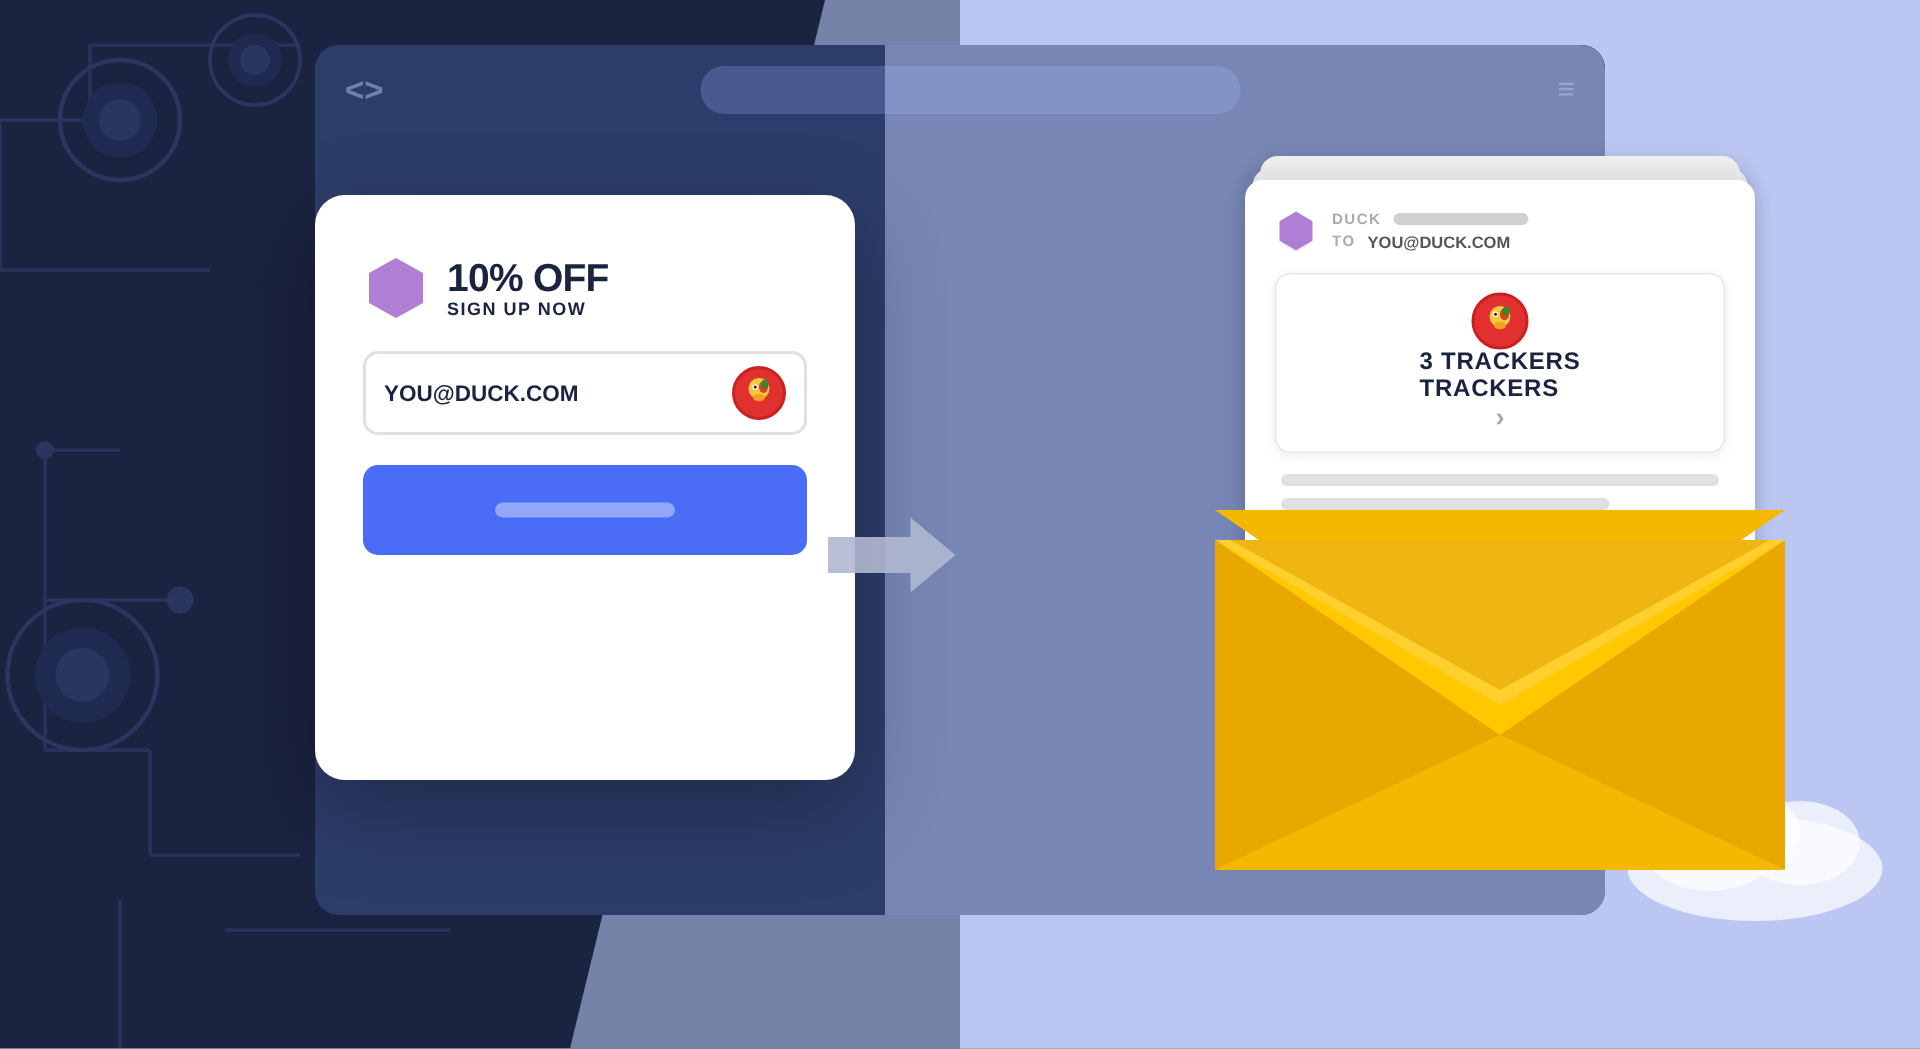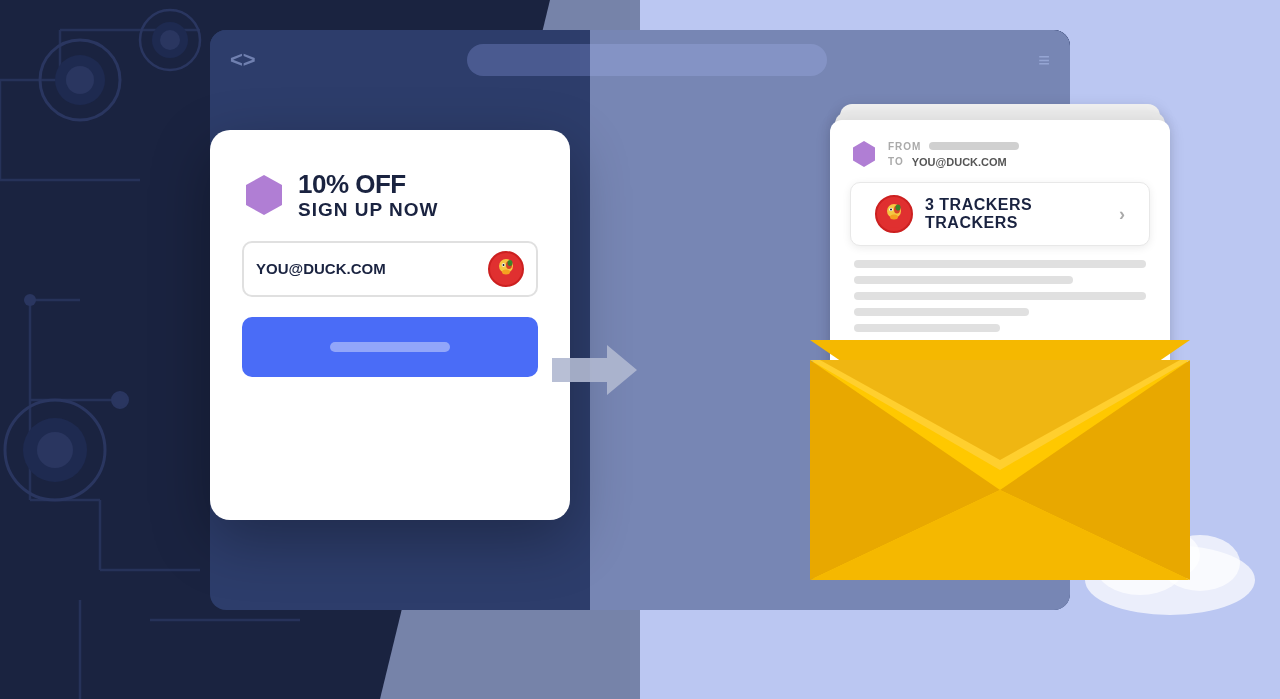--- a/index.html
+++ b/index.html
@@ -144,21 +144,21 @@
 
     .card-title {
       font-size: 26px;
       font-weight: 900;
       color: #1a2340;
       line-height: 1.1;
       letter-spacing: -0.5px;
     }
 
     .card-subtitle {
-      font-size: 19px;
+      font-size: 12px;
       font-weight: 700;
       color: #1a2340;
       letter-spacing: 1px;
     }
 
     .email-input-row {
       display: flex;
       align-items: center;
       border: 2px solid #e0e0e0;
       border-radius: 10px;
@@ -313,22 +313,22 @@
     }
 
     
     .tracker-banner {
       background: white;
       border-radius: 10px;
       border: 1.5px solid #e8e8e8;
       padding: 12px 24px;
       display: flex;
       align-items: center;
-      gap: 12px;
       box-shadow: 0 2px 8px rgba(0,0,0,0.08);
+      flex-direction: column;
     }
 
     .tracker-duck-icon {
       width: 38px;
       height: 38px;
       border-radius: 50%;
       background: #e03030;
       border: 2px solid #cc2020;
       display: flex;
       align-items: center;
@@ -489,21 +489,21 @@
       <div class="paper-card paper-card-back1"></div>
 
       <div class="paper-card paper-card-main">
 
         <div class="email-from-row">
           <svg class="email-hex-small" viewBox="0 0 28 28">
             <polygon points="14,1 25,7.5 25,20.5 14,27 3,20.5 3,7.5" fill="#b07ed4"></polygon>
           </svg>
           <div class="email-meta">
             <div class="email-from-line">
-              <span class="email-label">FROM</span>
+              <span class="email-label">DUCK</span>
               <div class="email-sender-bar"></div>
             </div>
             <div class="email-to-line">
               <span class="email-label">TO</span>
               <span class="email-to-addr">YOU@DUCK.COM</span>
             </div>
           </div>
         </div>
 
         <div class="tracker-banner">

